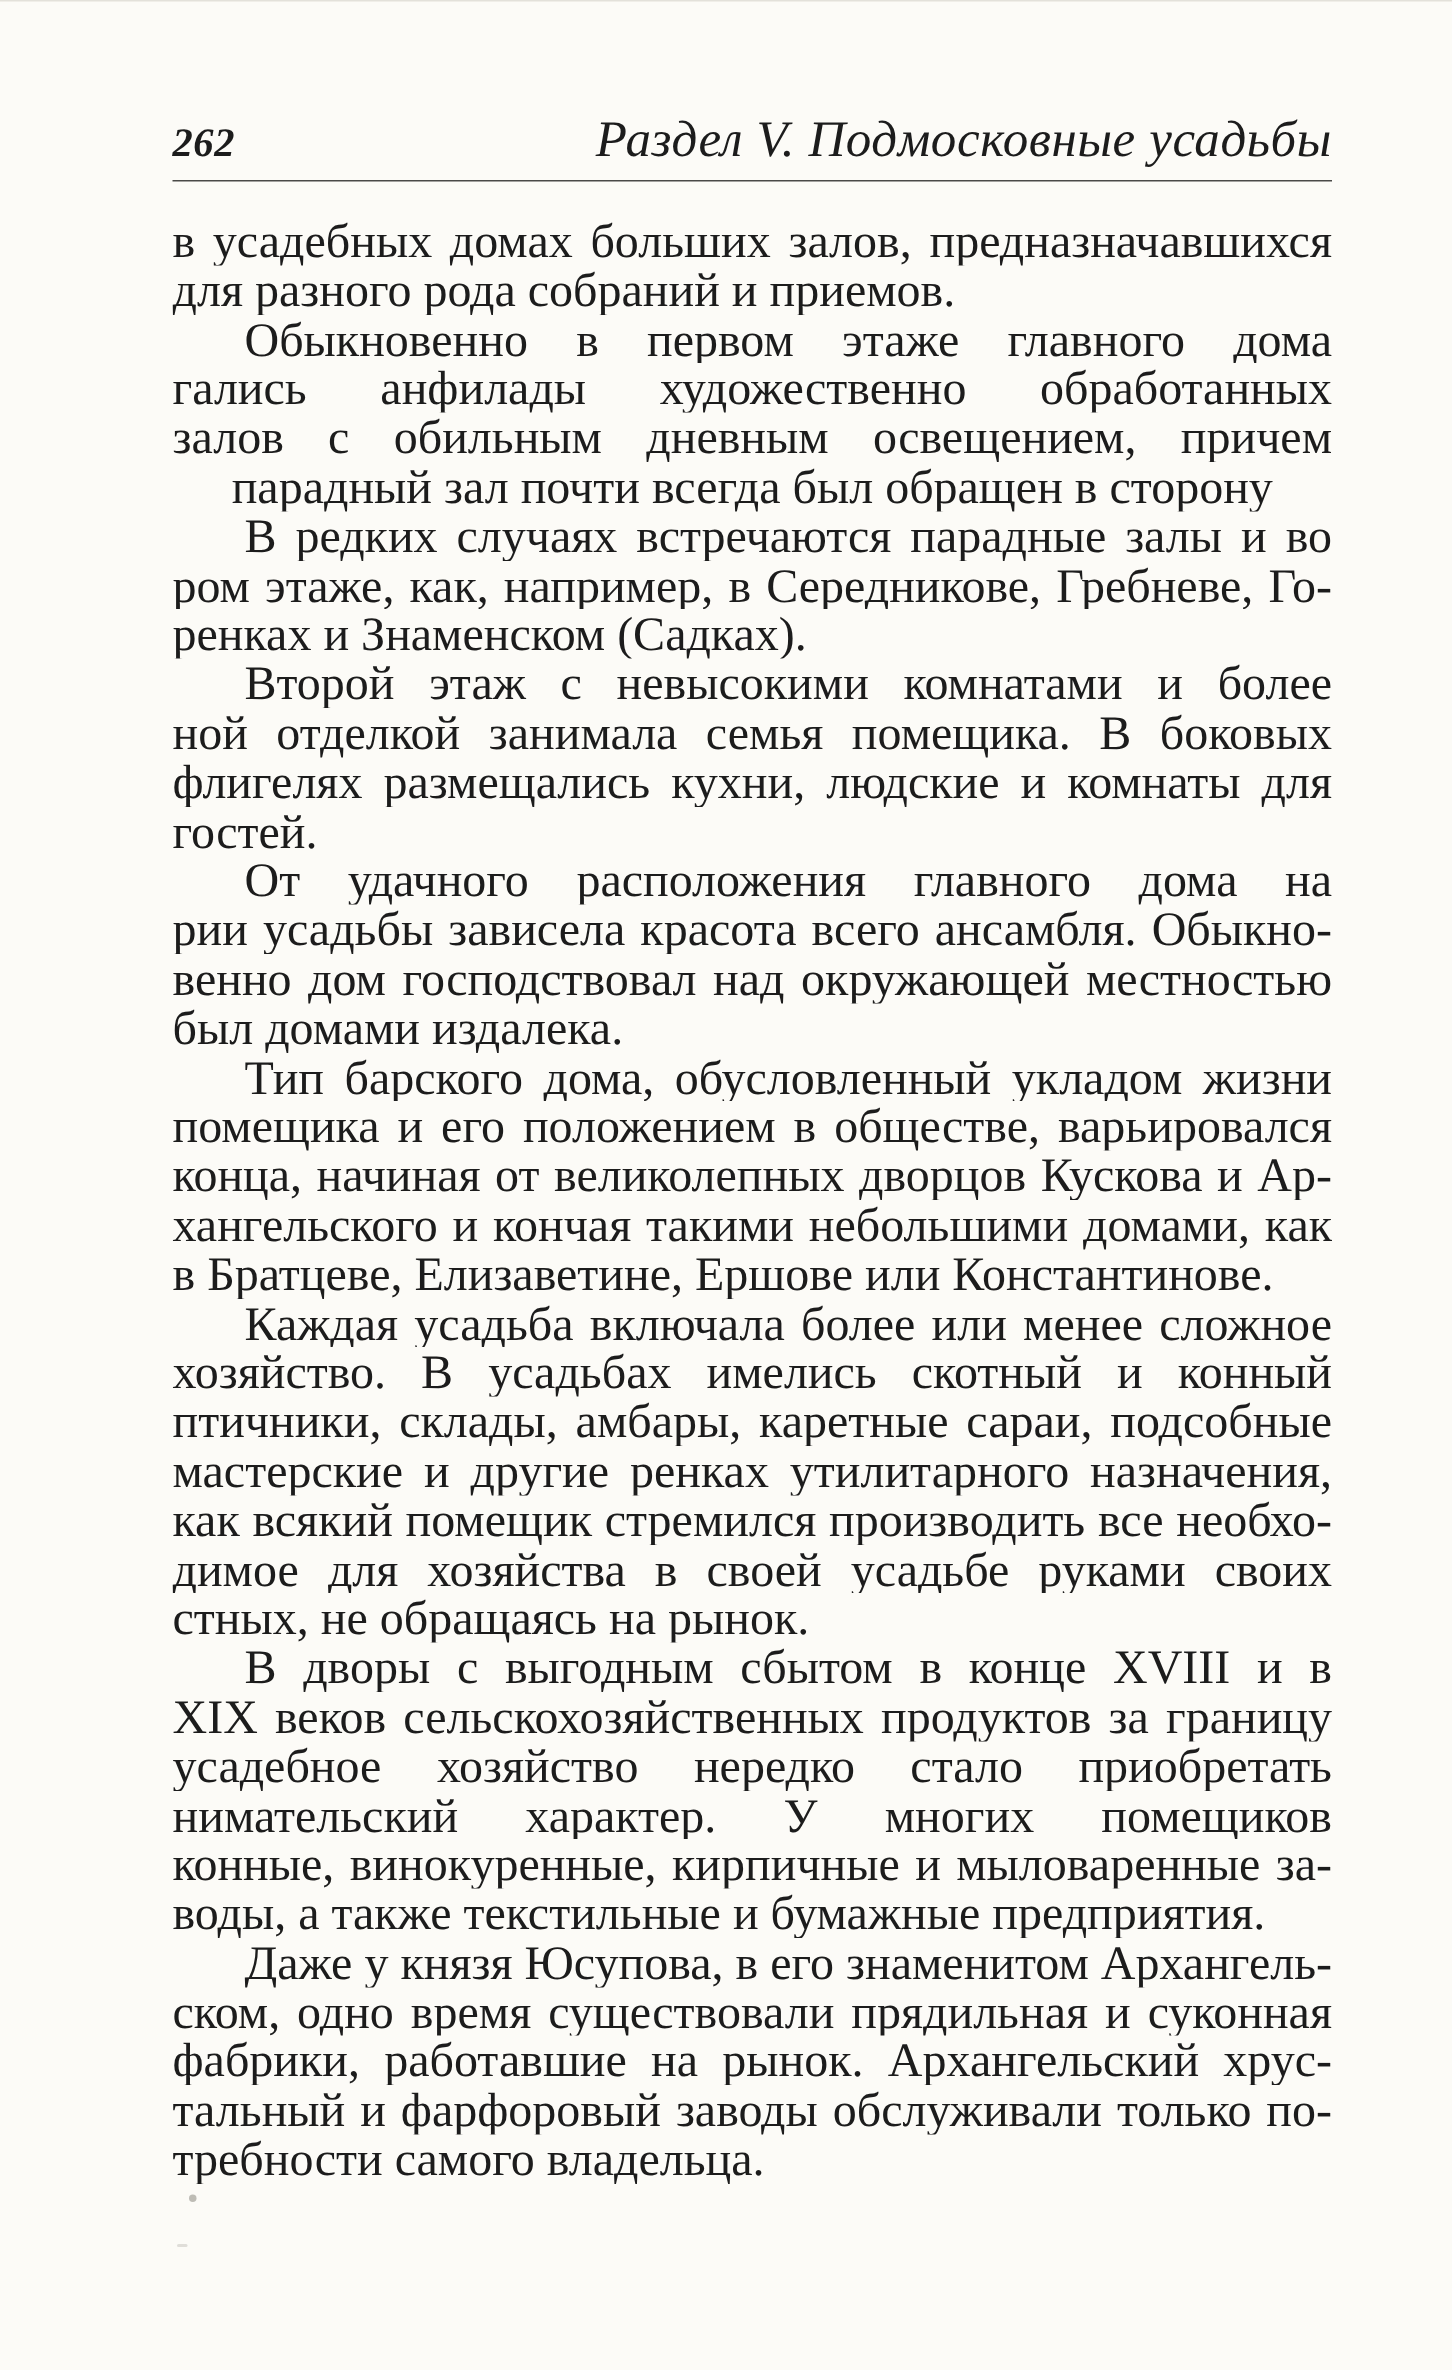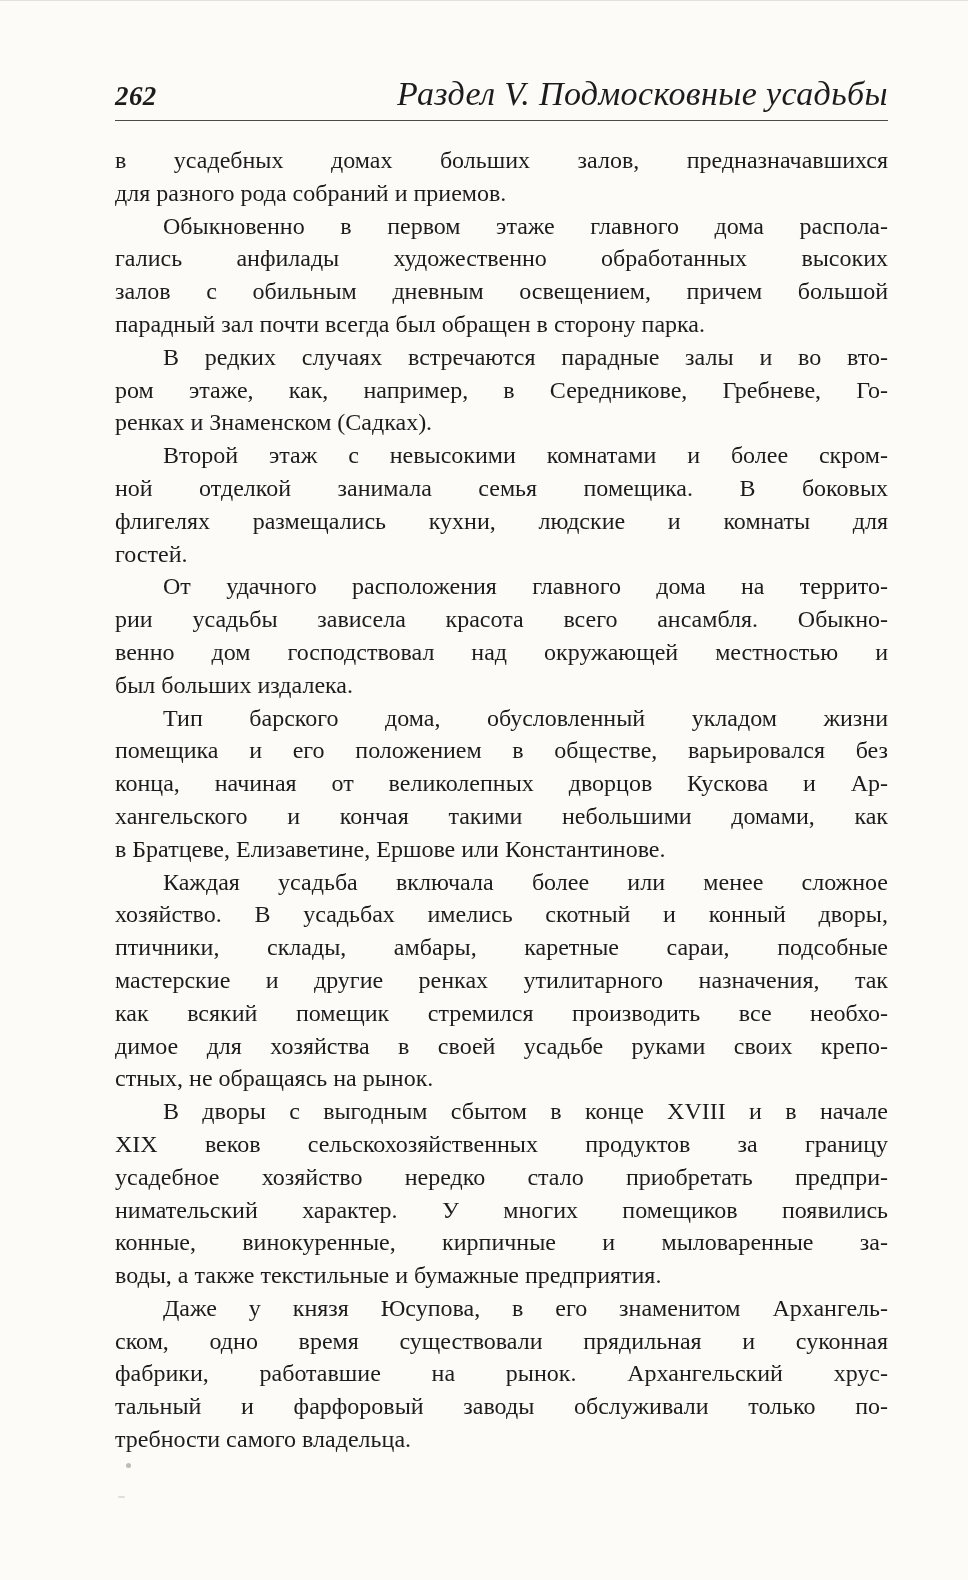--- a/index.html
+++ b/index.html
@@ -39,21 +39,21 @@
   }
   .running-head {
     font-size: 34px;
   }
   .rule {
     border-bottom: 1.5px solid #4a4a48;
     margin-top: 7px;
   }
   .body-text {
     margin-top: 23px;
-    font-size: 24px;
+    font-size: 32px;
     line-height: 32.8px;
   }
   .para { margin: 0; }
   .line {
     text-align: justify;
     text-align-last: justify;
     white-space: normal;
     overflow: hidden;
     height: 32.8px;
   }
@@ -109,21 +109,21 @@
       <div class="para">
         <div class="line indent">Второй этаж с невысокими комнатами и более скром-</div>
         <div class="line">ной отделкой занимала семья помещика. В боковых</div>
         <div class="line">флигелях размещались кухни, людские и комнаты для</div>
         <div class="line last">гостей.</div>
       </div>
       <div class="para">
         <div class="line indent">От удачного расположения главного дома на террито-</div>
         <div class="line">рии усадьбы зависела красота всего ансамбля. Обыкно-</div>
         <div class="line">венно дом господствовал над окружающей местностью и</div>
-        <div class="line last">был больших издалека.</div>
+        <div class="line last">был домами издалека.</div>
       </div>
       <div class="para">
         <div class="line indent">Тип барского дома, обусловленный укладом жизни</div>
         <div class="line">помещика и его положением в обществе, варьировался без</div>
         <div class="line">конца, начиная от великолепных дворцов Кускова и Ар-</div>
         <div class="line">хангельского и кончая такими небольшими домами, как</div>
         <div class="line last">в Братцеве, Елизаветине, Ершове или Константинове.</div>
       </div>
       <div class="para">
         <div class="line indent">Каждая усадьба включала более или менее сложное</div>

